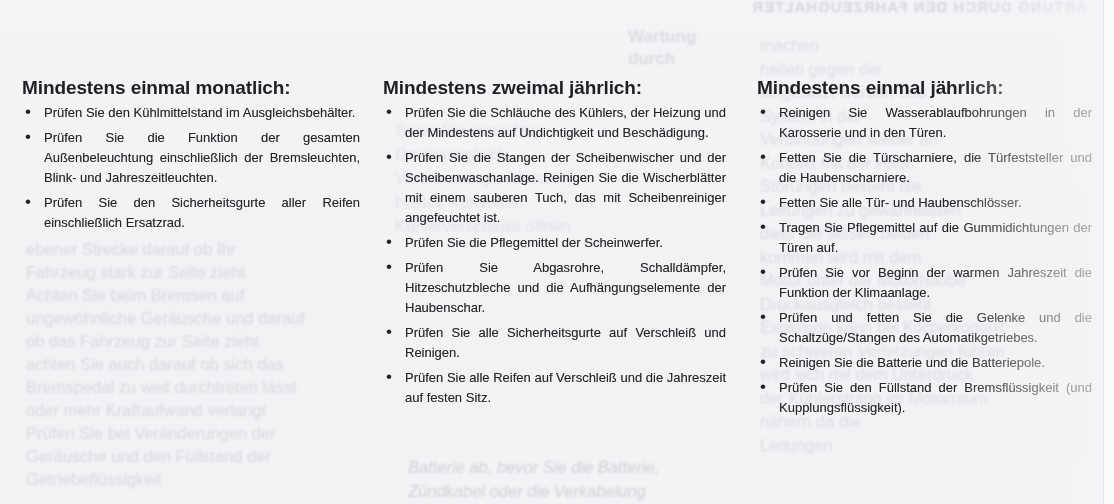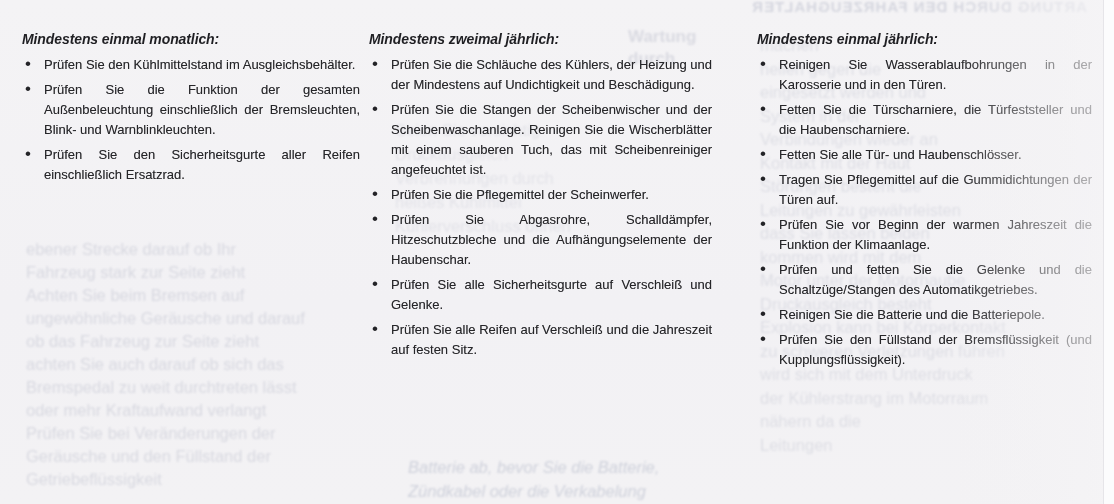--- a/index.html
+++ b/index.html
@@ -23,26 +23,27 @@
   .ghost-block{position:absolute;filter:blur(1.2px);}
   .ghost-line{white-space:nowrap;overflow:hidden;}
   .gb-left{left:26px;top:238px;width:336px;font-size:16.5px;line-height:23px;color:#b3b6c5;opacity:.42;}
   .gb-mid{left:395px;top:118px;width:330px;font-size:16.5px;line-height:24px;color:#b6b9c7;opacity:.26;}
   .gb-mid-head{left:628px;top:26px;font-size:17px;font-weight:bold;line-height:22px;color:#b3b6c5;opacity:.4;}
   .gb-mid-italic{left:408px;top:455px;width:330px;font-size:16.5px;line-height:24px;font-style:italic;color:#aab0c2;opacity:.5;}
   .gb-right{left:760px;top:34px;width:332px;font-size:16.5px;line-height:23.5px;color:#b5b8c6;opacity:.34;}
   
   .column{position:absolute;top:28px;}
   .col-0{left:22px;width:338px;}
-  .col-1{left:369px;width:343px;}
+  .col-1{left:383px;width:343px;}
   .col-2{left:757px;width:335px;}
   .heading-line{
-    font-size:14px;font-weight:bold;font-style:italic;
+    font-size:19px;font-weight:bold;
     line-height:23px;color:#1f1f23;
     letter-spacing:-0.1px;
+    margin-top:48px;
   }
   .headings{margin-bottom:4px;}
   .bullets{list-style:none;margin:0;padding:0;}
   .bullet-item{position:relative;padding-left:22px;margin-bottom:5px;}
   .dot{position:absolute;left:3px;top:-1px;font-size:17px;color:#232327;}
   .btext{
     font-size:13px;line-height:20px;
     text-align:justify;
     color:#262629;
     text-shadow:0 0 .4px rgba(45,45,50,.4);
@@ -119,21 +120,21 @@
     <div class="headings">
         <div class="heading-line">Mindestens einmal monatlich:</div>
       </div>
     <ul class="bullets">
         <li class="bullet-item">
           <span class="dot">•</span>
           <div class="btext">Prüfen Sie den Kühlmittelstand im Ausgleichsbehälter.</div>
         </li>
         <li class="bullet-item">
           <span class="dot">•</span>
-          <div class="btext">Prüfen Sie die Funktion der gesamten Außenbeleuchtung einschließlich der Bremsleuchten, Blink- und Warnblink­leuchten.</div>
+          <div class="btext">Prüfen Sie die Funktion der gesamten Außenbeleuchtung einschließlich der Bremsleuchten, Blink- und Jahreszeit­leuchten.</div>
         </li>
         <li class="bullet-item">
           <span class="dot">•</span>
           <div class="btext">Prüfen Sie den Sicherheitsgurte aller Reifen einschließlich Ersatzrad.</div>
         </li>
       </ul>
   </section>
 
   <section class="column col-1">
     <div class="headings">
@@ -151,21 +152,21 @@
         <li class="bullet-item">
           <span class="dot">•</span>
           <div class="btext">Prüfen Sie die Pflegemittel der Scheinwerfer.</div>
         </li>
         <li class="bullet-item">
           <span class="dot">•</span>
           <div class="btext">Prüfen Sie Abgasrohre, Schalldämpfer, Hitzeschutzbleche und die Aufhän­gungselemente der Haubenschar.</div>
         </li>
         <li class="bullet-item">
           <span class="dot">•</span>
-          <div class="btext">Prüfen Sie alle Sicherheitsgurte auf Verschleiß und Gelenke.</div>
+          <div class="btext">Prüfen Sie alle Sicherheitsgurte auf Verschleiß und Reinigen.</div>
         </li>
         <li class="bullet-item">
           <span class="dot">•</span>
           <div class="btext">Prüfen Sie alle Reifen auf Verschleiß und die Jahreszeit auf festen Sitz.</div>
         </li>
       </ul>
   </section>
 
   <section class="column col-2">
     <div class="headings">

